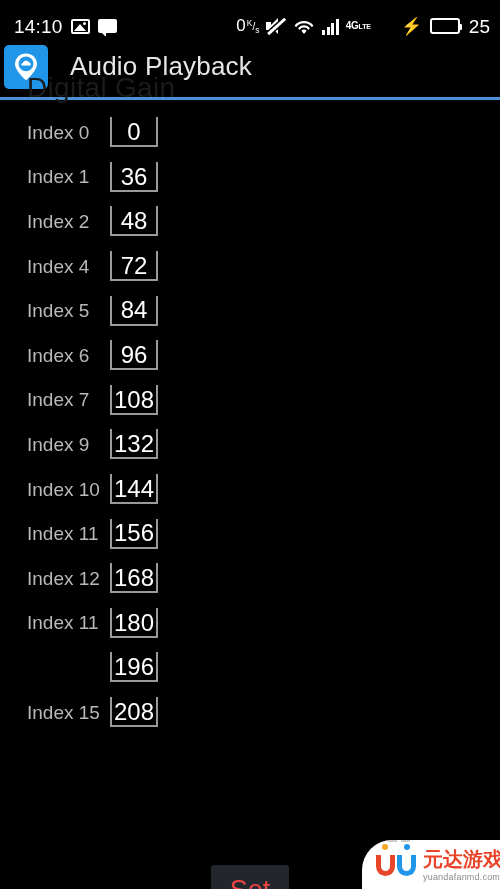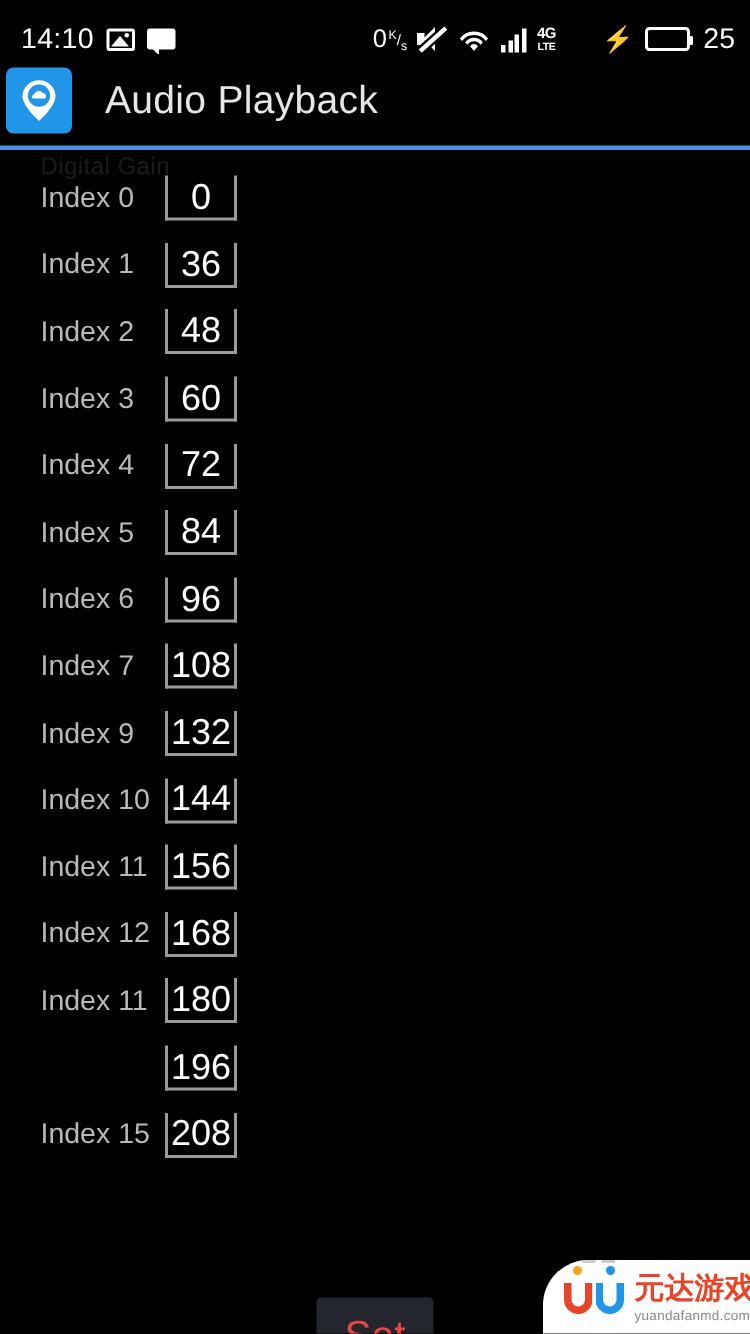--- a/index.html
+++ b/index.html
@@ -128,21 +128,21 @@
   }
   .icon-wifi { width: 22px; height: 17px; }
   .icon-sig { display: flex; align-items: flex-end; gap: 1.5px; height: 17px; }
   .icon-sig i { width: 3px; background: #ffffff; display: block; }
   .icon-sig i:nth-child(1) { height: 5px; }
   .icon-sig i:nth-child(2) { height: 8px; }
   .icon-sig i:nth-child(3) { height: 12px; }
   .icon-sig i:nth-child(4) { height: 16px; }
   .icon-4glte {
     display: flex;
-    flex-direction: column;
+    flex-direction: row;
     align-items: center;
     line-height: 1;
     justify-content: center;
     height: 18px;
   }
   .icon-4glte .top { font-size: 10px; font-weight: bold; letter-spacing: -0.3px;}
   .icon-4glte .bot { font-size: 7px; font-weight: bold; letter-spacing: -0.2px;}
   .icon-hd {
     width: 17px; height: 17px;
     border-radius: 50%;
@@ -222,22 +222,22 @@
     position: absolute;
     left: 0; top: 97px;
     width: 500px;
     height: 3px;
     background: #4b92d6;
   }
 
   
   .ghost-label {
     position: absolute;
-    left: 27px; top: 103px;
-    font-size: 16px;
+    left: 27px; top: 72px;
+    font-size: 28px;
     color: #1b1b1b;
     letter-spacing: 0.3px;
     white-space: nowrap;
   }
 
   
   .list {
     position: absolute;
     left: 0; top: 110px;
     width: 500px;
@@ -458,26 +458,20 @@
         <span class="val">36</span>
       </div>
     </div>
     <div class="row">
       <div class="row-label">Index 2</div>
       <div class="row-field">
         <span class="val">48</span>
       </div>
     </div>
     <div class="row">
-      <div class="row-label">Index 3</div>
-      <div class="row-field">
-        <span class="val">60</span>
-      </div>
-    </div>
-    <div class="row">
       <div class="row-label">Index 4</div>
       <div class="row-field">
         <span class="val">72</span>
       </div>
     </div>
     <div class="row">
       <div class="row-label">Index 5</div>
       <div class="row-field">
         <span class="val">84</span>
       </div>

